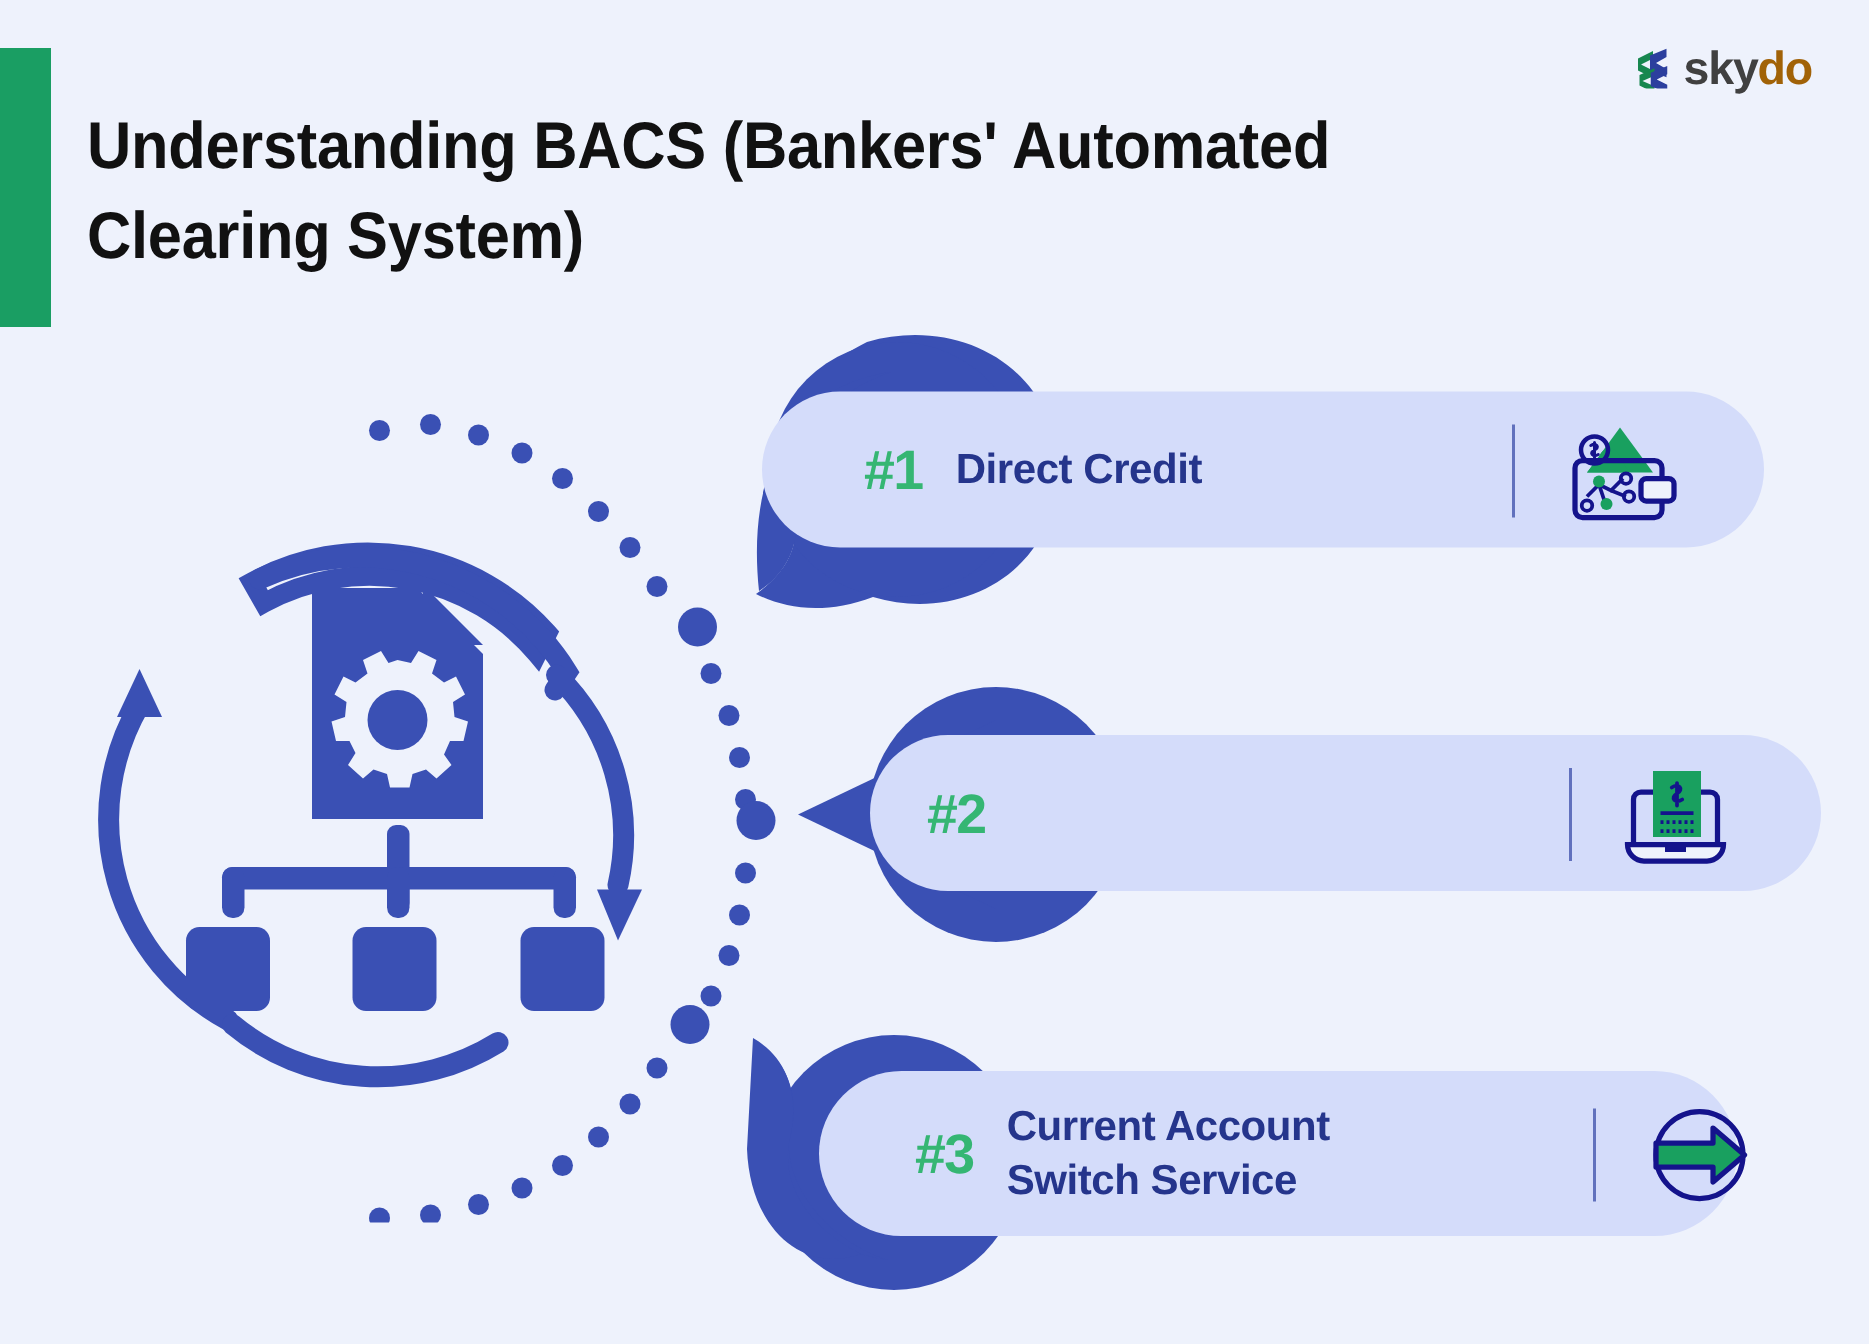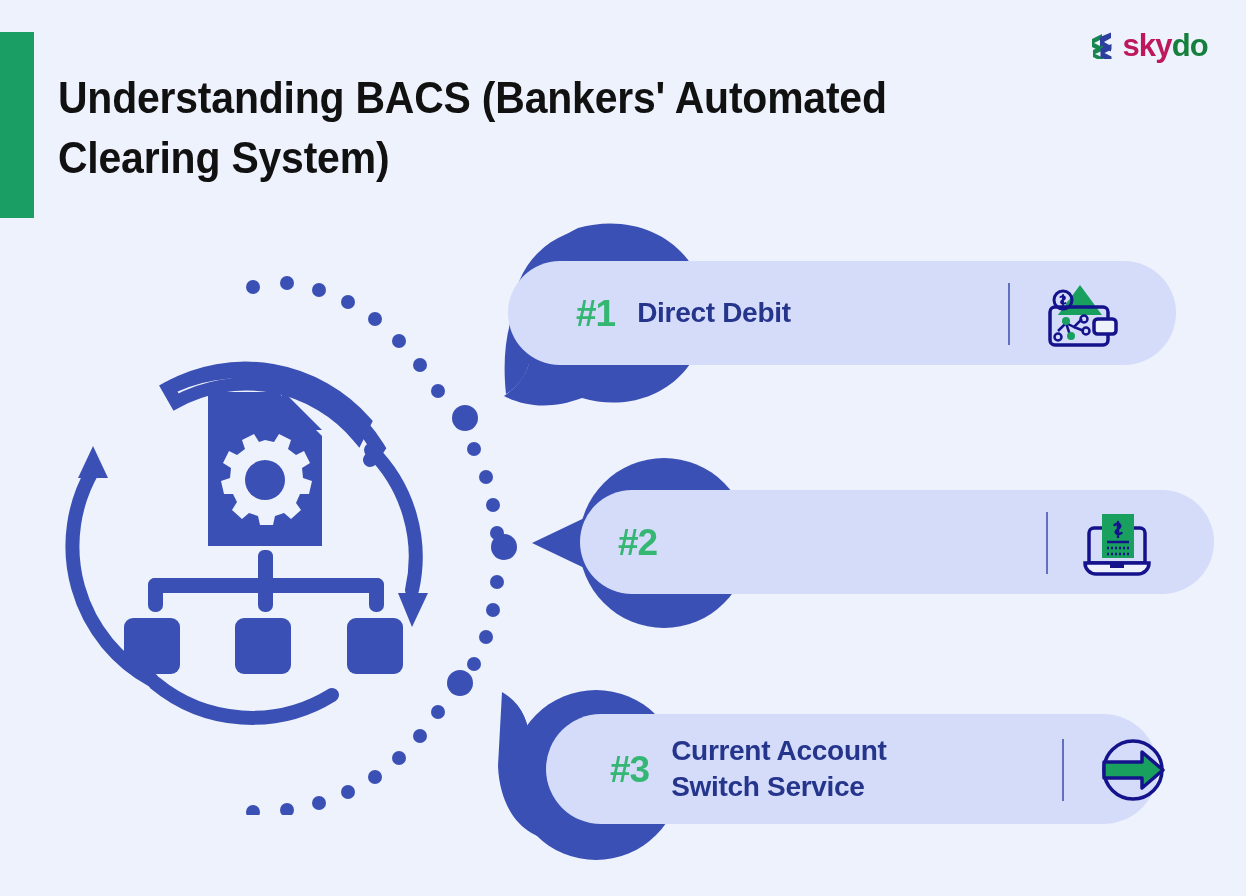--- a/index.html
+++ b/index.html
@@ -60,22 +60,22 @@
     height: 34px;
   }
   .logo-mark { display: block; }
   .logo-text {
     font-family: "Liberation Sans", sans-serif;
     font-size: 31px;
     font-weight: bold;
     letter-spacing: -0.8px;
     line-height: 1;
   }
-  .logo-sky { color: #be185d; }
-  .logo-do  { color: #15803d; }
+  .logo-sky { color: #404040; }
+  .logo-do  { color: #a16207; }
 
   
   .illustration {
     position: absolute;
     left: 60px;
     top: 350px;
     width: 400px;
     height: 400px;
   }
 
@@ -254,21 +254,21 @@
   </svg>
 
   <div class="card-group" id="group-1">
     <svg class="bubble" width="700" height="170" viewBox="0 0 700 170">
       <path d="M88 0 C150 -18 215 18 215 85 C215 152 152 188 92 170 C60 182 34 178 14 168 C40 150 44 128 38 108 C26 84 30 28 88 0 Z" fill="#3a50b4"></path>
       <circle cx="108" cy="85" r="85" fill="#3a50b4"></circle>
       <path d="M104 20 C34 30 8 90 16 166 C44 148 44 118 38 100 C36 70 62 34 104 20 Z" fill="#3a50b4"></path>
     </svg>
     <div class="card" id="card-1">
       <span class="card-num" id="num-1">#1</span>
-      <span class="card-label" id="label-1">Direct Debit</span>
+      <span class="card-label" id="label-1">Direct Credit</span>
       <div class="divider" id="div-1"></div>
       <div class="card-icon" id="icon-1">
         <svg width="78" height="78" viewBox="0 0 78 78">
 
           <path d="M40 10 L62 40 L18 40 Z" fill="#19a05f"></path>
           <path d="M26 30 C28 22 38 22 40 30 L46 40 L18 40 Z" fill="#19a05f"></path>
 
           <circle cx="23" cy="25" r="9" fill="none" stroke="#14138c" stroke-width="3"></circle>
           <path d="M23 20 L23 30 M20.5 22 C24 20 27 23 23 25 C19 27 22 30 25.5 28" stroke="#14138c" stroke-width="2" fill="none" stroke-linecap="round"></path>
 

